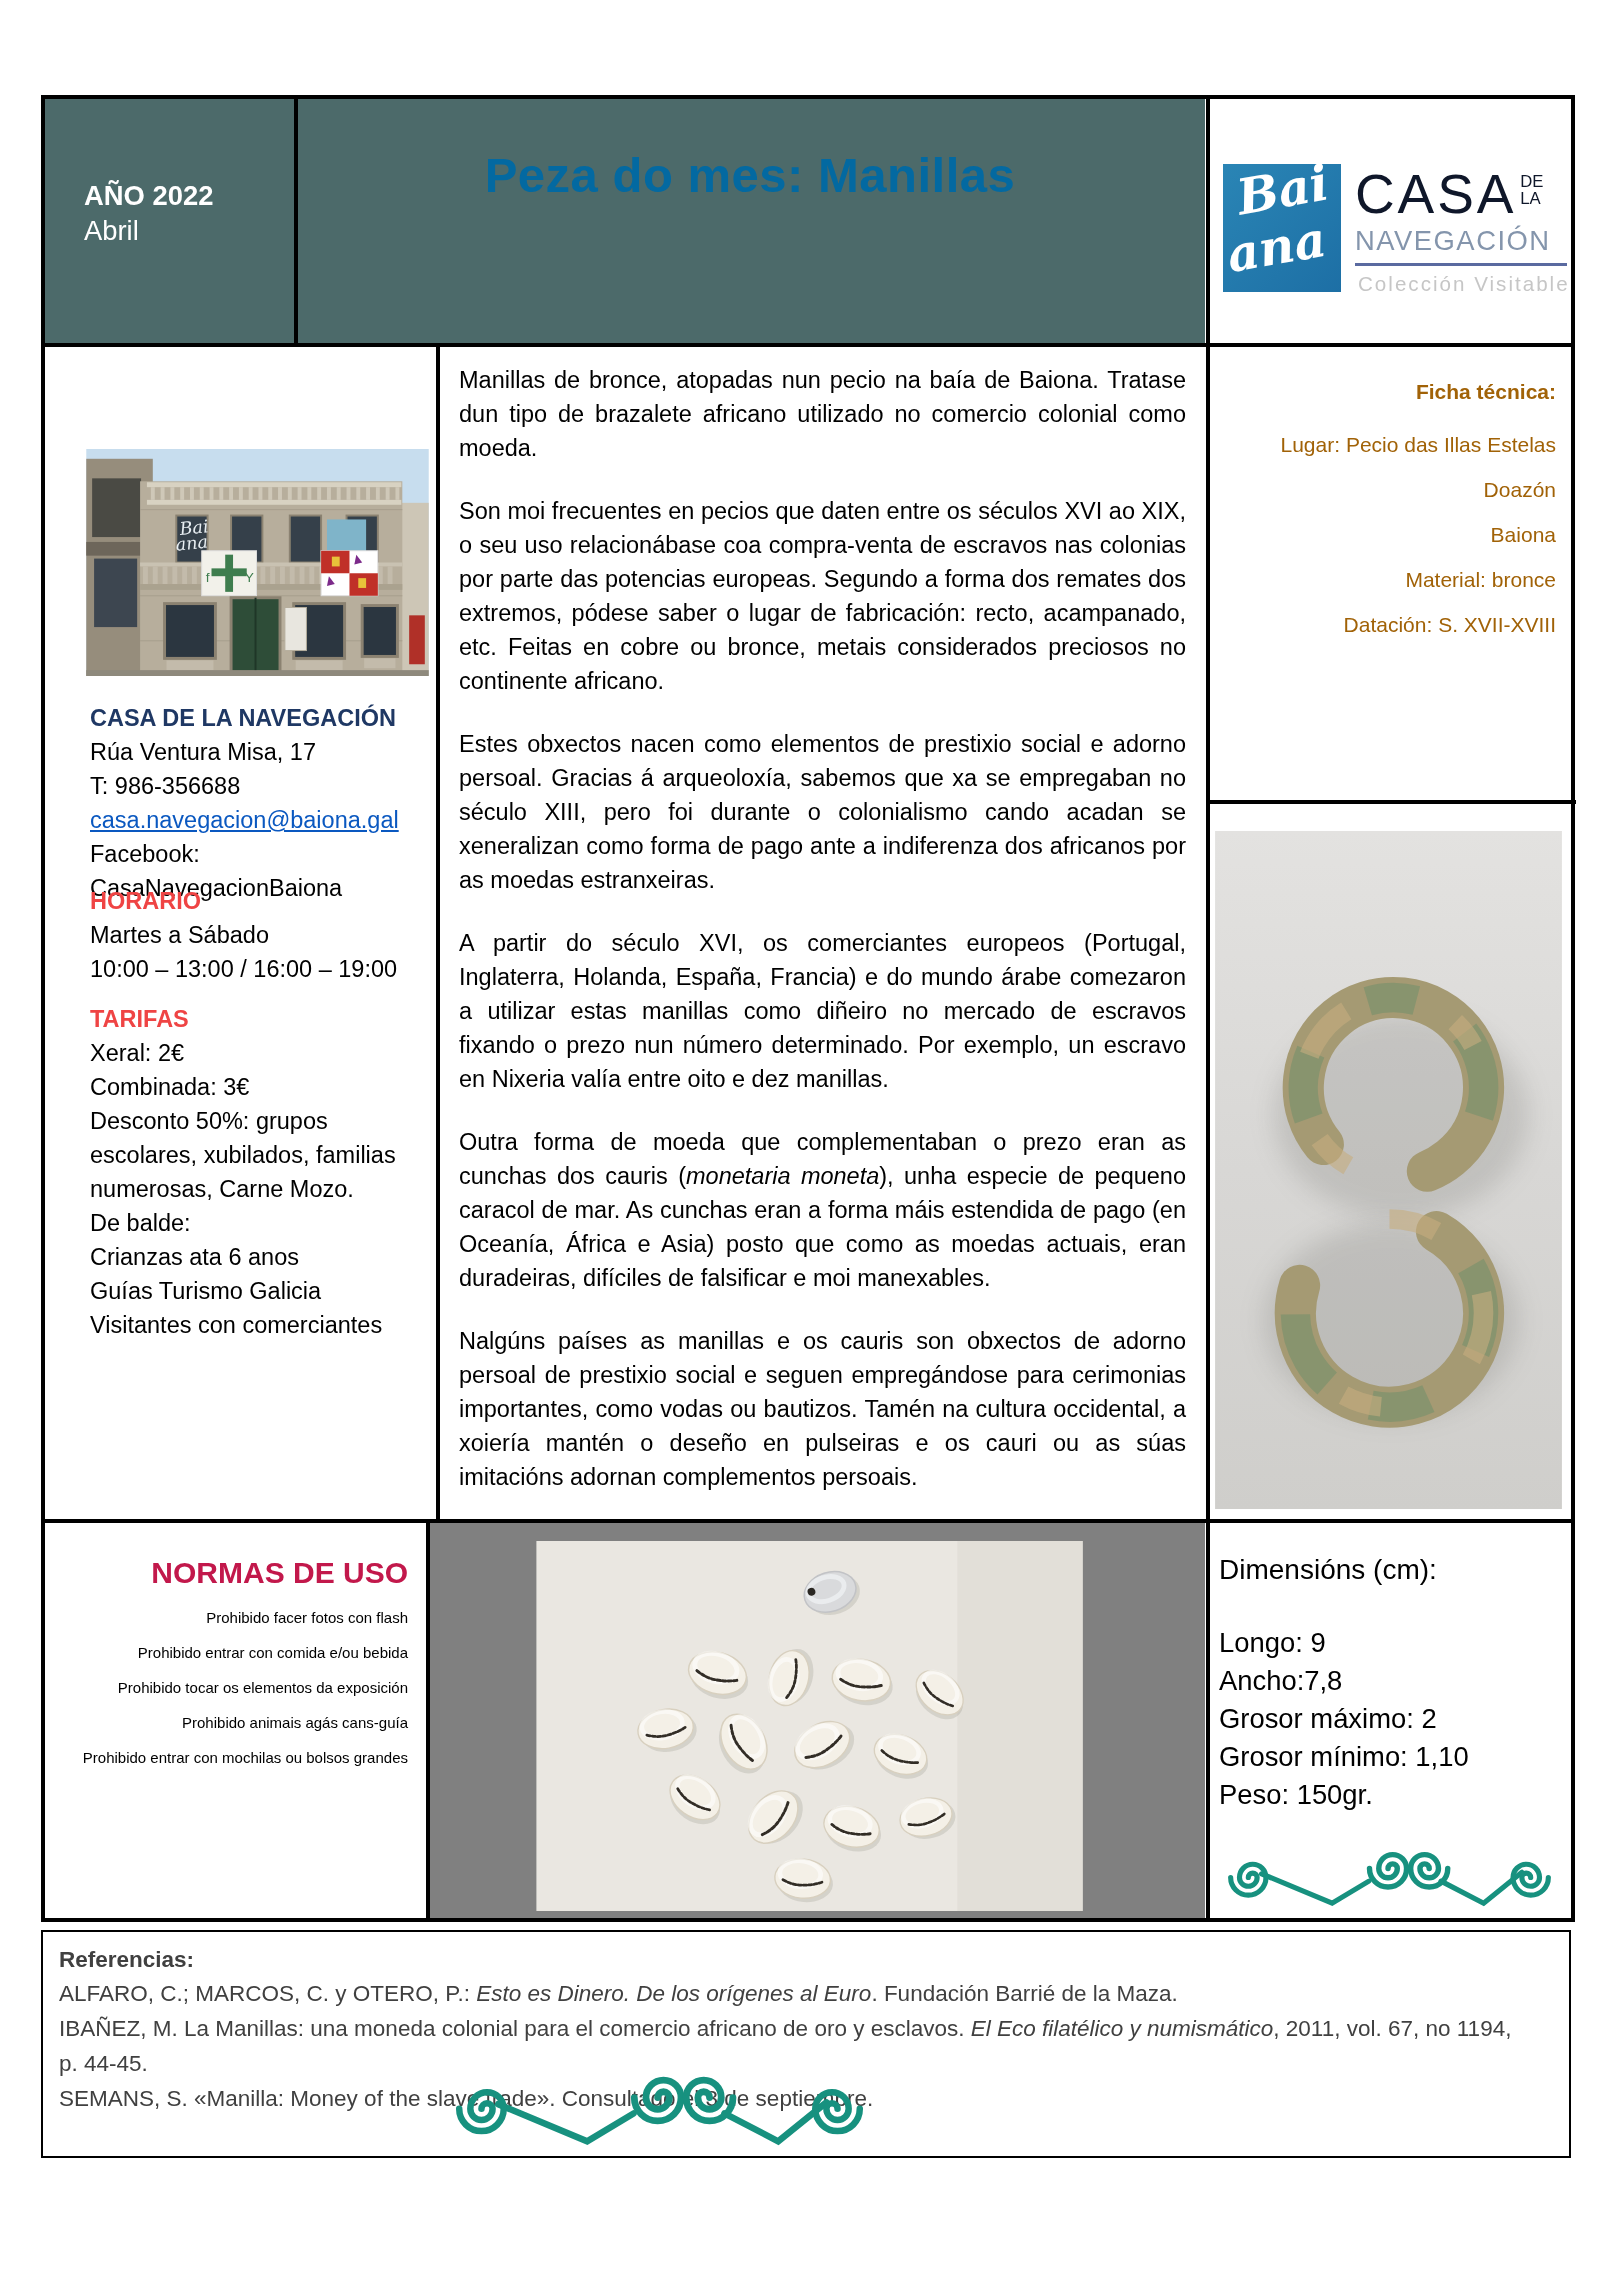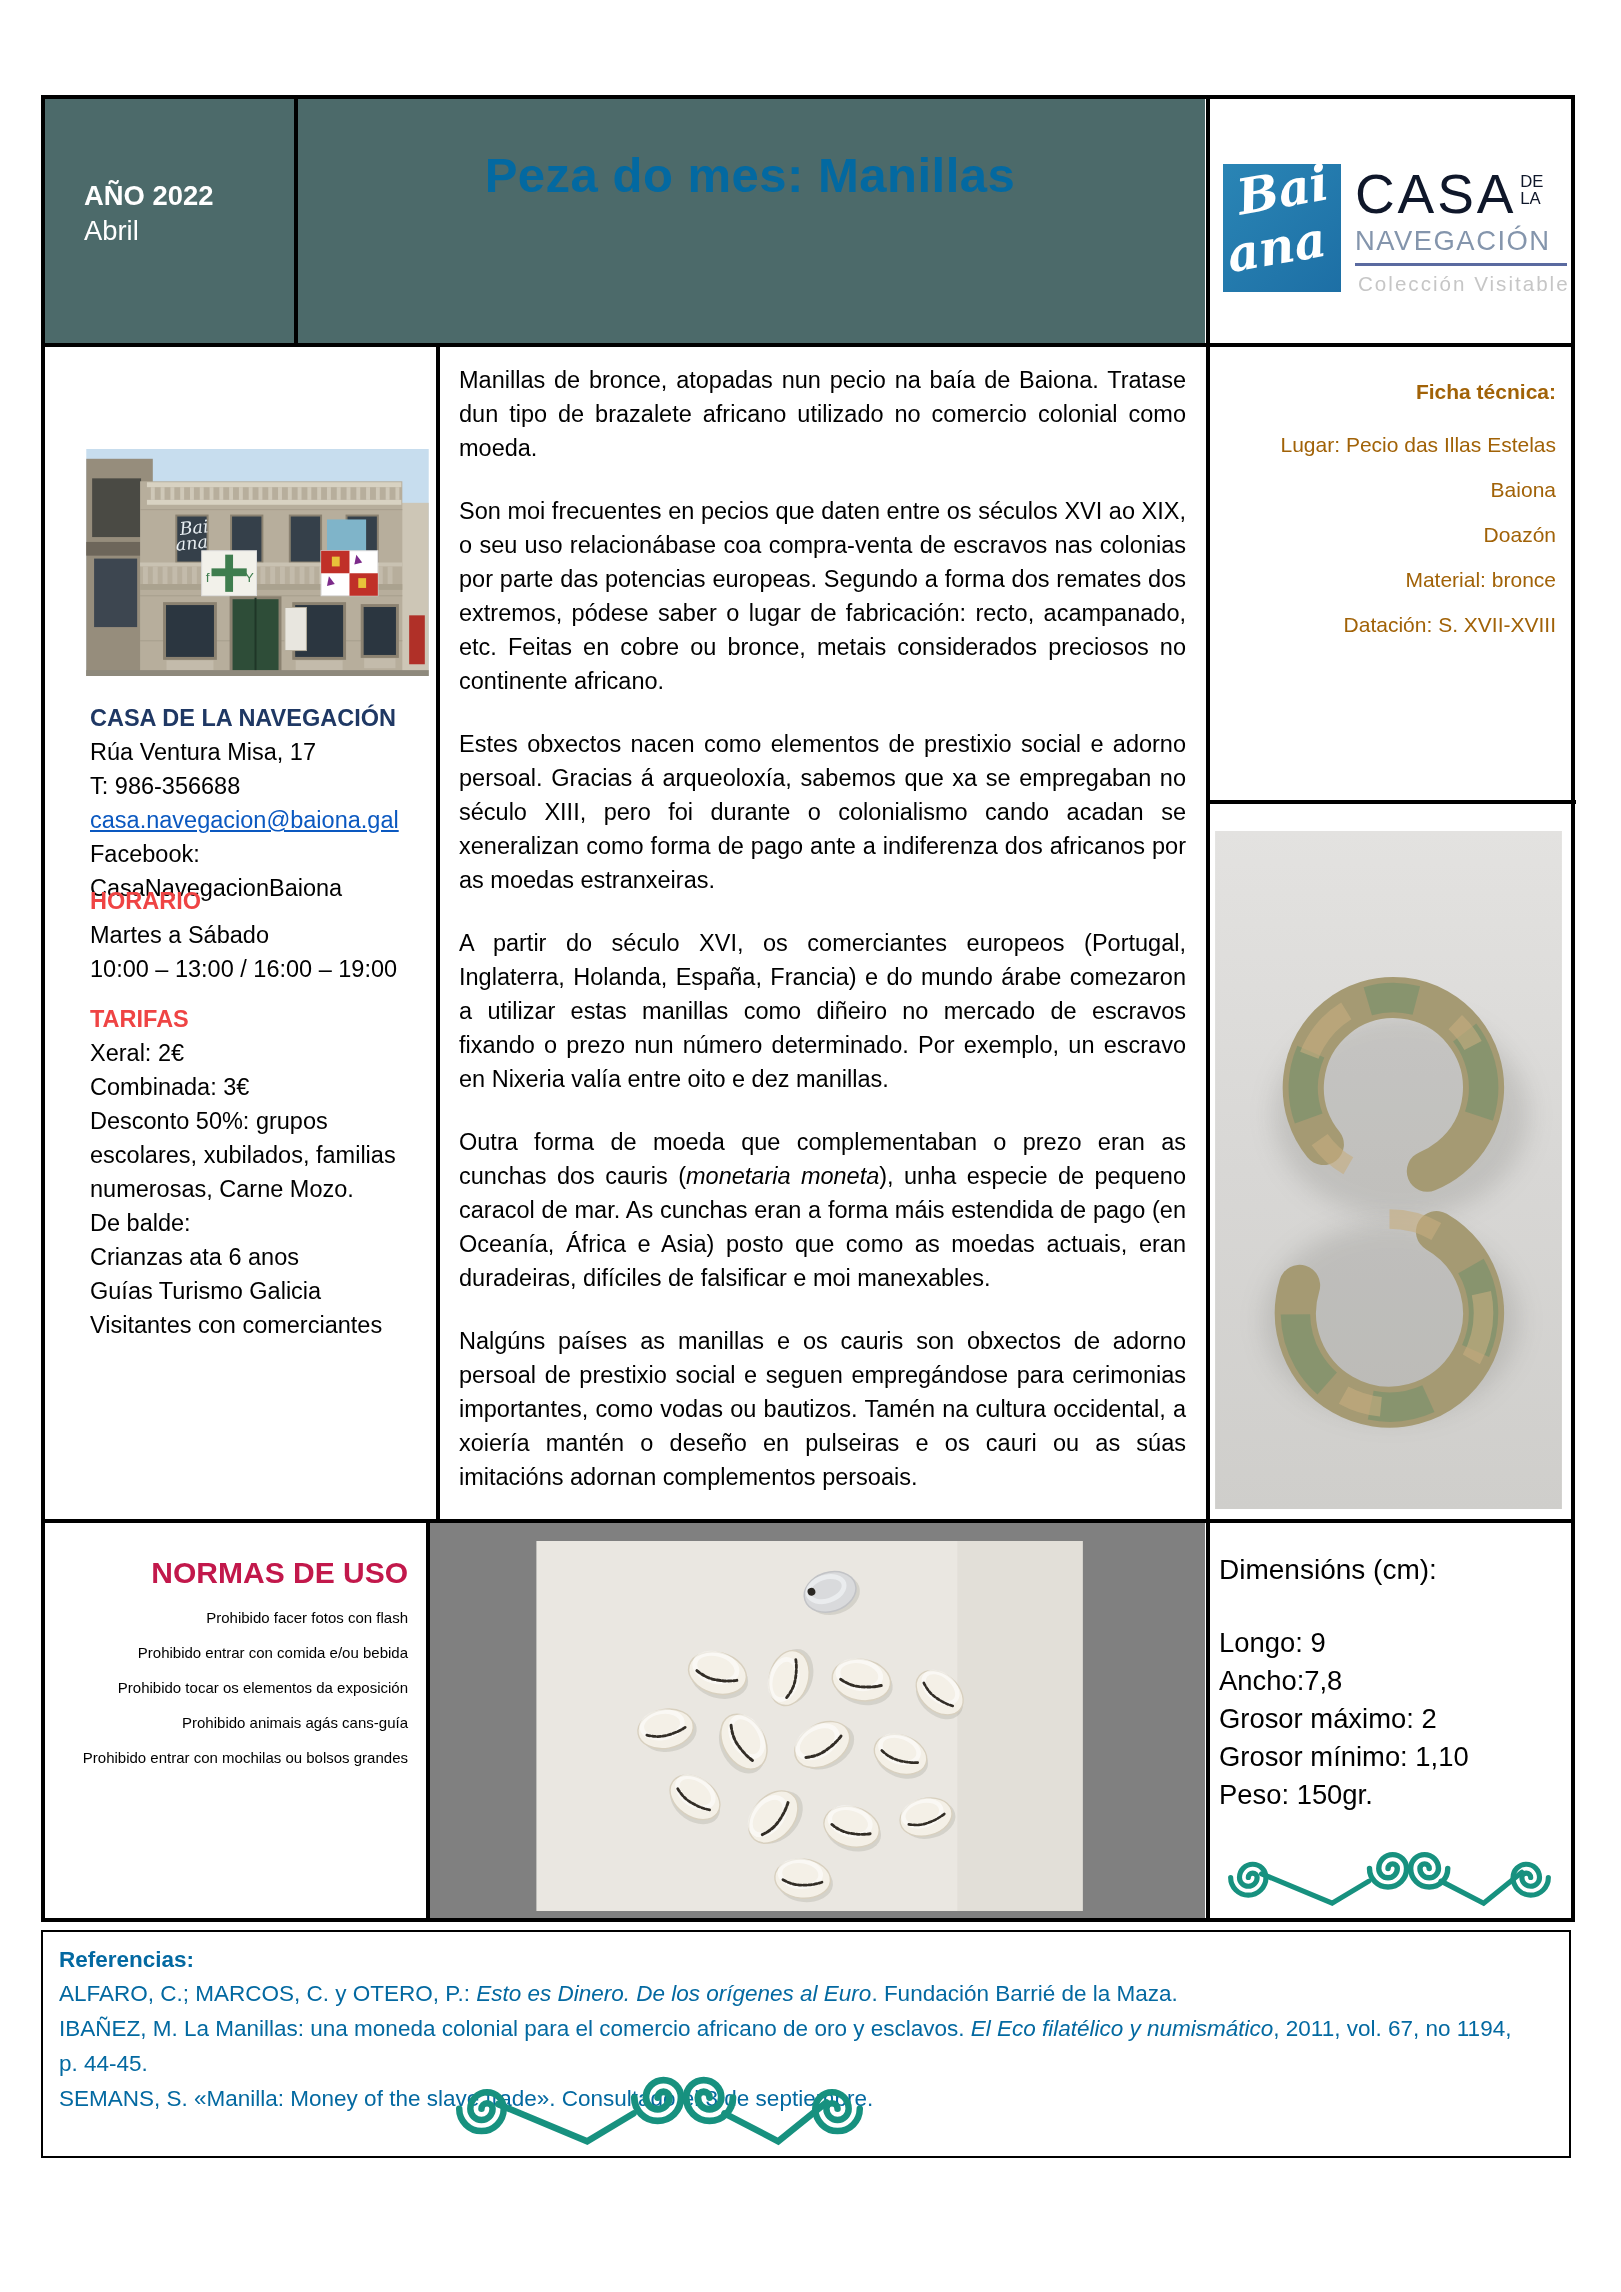--- a/index.html
+++ b/index.html
@@ -43,21 +43,21 @@
   .ficha-item{line-height:45px;}
   
   .normas{position:absolute;left:57px;top:1556px;width:351px;text-align:right;}
   .normas-title{color:#c2184b;font-weight:bold;font-size:30px;margin-bottom:9.8px;}
   .normas-item{font-size:15px;line-height:35px;}
   .dims{position:absolute;left:1219px;top:1554px;width:333px;}
   .dims-title{font-size:28px;margin-bottom:38px;}
   .dims-item{font-size:27.4px;line-height:38px;}
   
   .refbox{position:absolute;left:41px;top:1930px;width:1530px;height:228px;border:2.9px solid #000;box-sizing:border-box;}
-  .refs{position:absolute;left:59px;top:1943px;width:1470px;color:#0369a1;font-size:22.5px;}
+  .refs{position:absolute;left:59px;top:1943px;width:1470px;color:#404040;font-size:22.5px;}
   .ref-title{font-weight:bold;line-height:33px;}
   .ref-line{line-height:35px;}
   .ref-line .it{font-style:italic;}
   svg{display:block;}
 </style>
 </head>
 <body>
 
 <div id="page">
 
@@ -266,22 +266,22 @@
       <div class="para"><span>Estes obxectos nacen como elementos de prestixio social e adorno persoal. Gracias á arqueoloxía, sabemos que xa se empregaban no século XIII, pero foi durante o colonialismo cando acadan se xeneralizan como forma de pago ante a indiferenza dos africanos por as moedas estranxeiras.</span></div>
       <div class="para"><span>A partir do século XVI, os comerciantes europeos (Portugal, Inglaterra, Holanda, España, Francia) e do mundo árabe comezaron a utilizar estas manillas como diñeiro no mercado de escravos fixando o prezo nun número determinado. Por exemplo, un escravo en Nixeria valía entre oito e dez manillas.</span></div>
       <div class="para"><span>Outra forma de moeda que complementaban o prezo eran as cunchas dos cauris (</span><span class="it">monetaria moneta</span><span>), unha especie de pequeno caracol de mar. As cunchas eran a forma máis estendida de pago (en Oceanía, África e Asia) posto que como as moedas actuais, eran duradeiras, difíciles de falsificar e moi manexables.</span></div>
       <div class="para"><span>Nalgúns países as manillas e os cauris son obxectos de adorno persoal de prestixio social e seguen empregándose para cerimonias importantes, como vodas ou bautizos. Tamén na cultura occidental, a xoiería mantén o deseño en pulseiras e os cauri ou as súas imitacións adornan complementos persoais.</span></div>
     </div>
 
   <div class="ficha">
     <div class="ficha-title">Ficha técnica:</div>
     <div>
         <div class="ficha-item">Lugar: Pecio das Illas Estelas</div>
+        <div class="ficha-item">Doazón</div>
         <div class="ficha-item">Baiona</div>
-        <div class="ficha-item">Doazón</div>
         <div class="ficha-item">Material: bronce</div>
         <div class="ficha-item">Datación: S. XVII-XVIII</div>
       </div>
   </div>
 
   <svg class="abs" style="left:1215px;top:831px" width="347" height="678" viewBox="0 0 354 692">
     <defs>
       <linearGradient id="photoBg" x1="0" y1="0" x2="0" y2="1">
         <stop offset="0" stop-color="#e3e2e0"></stop>
           <stop offset="0.5" stop-color="#d8d7d5"></stop>

